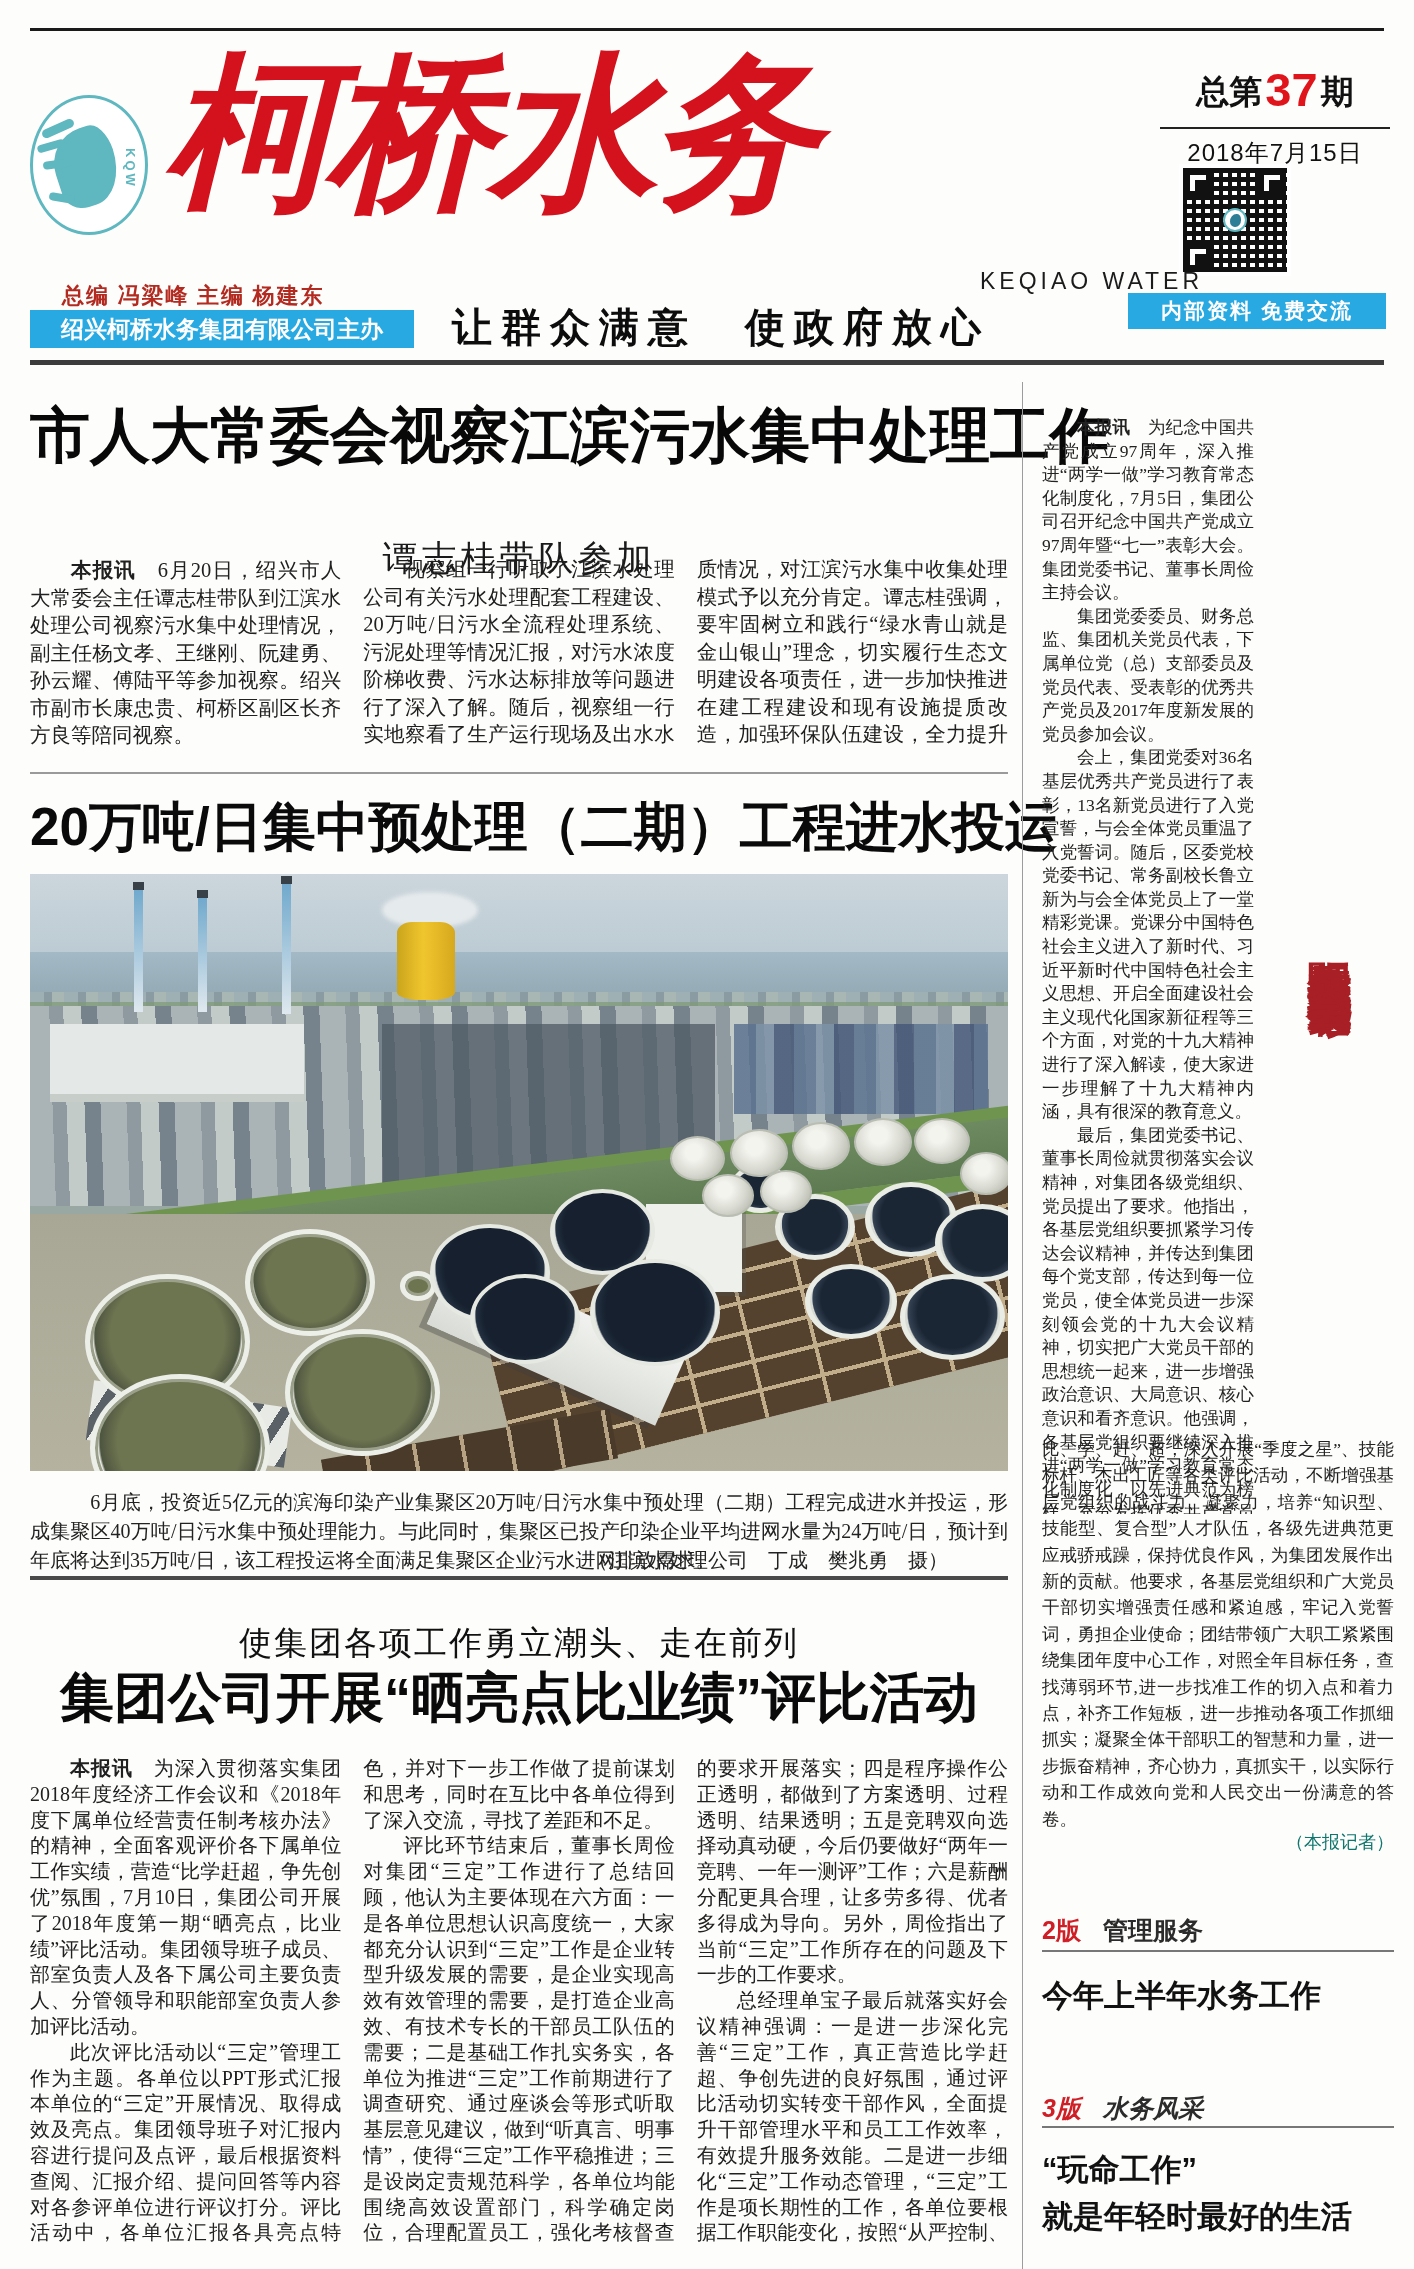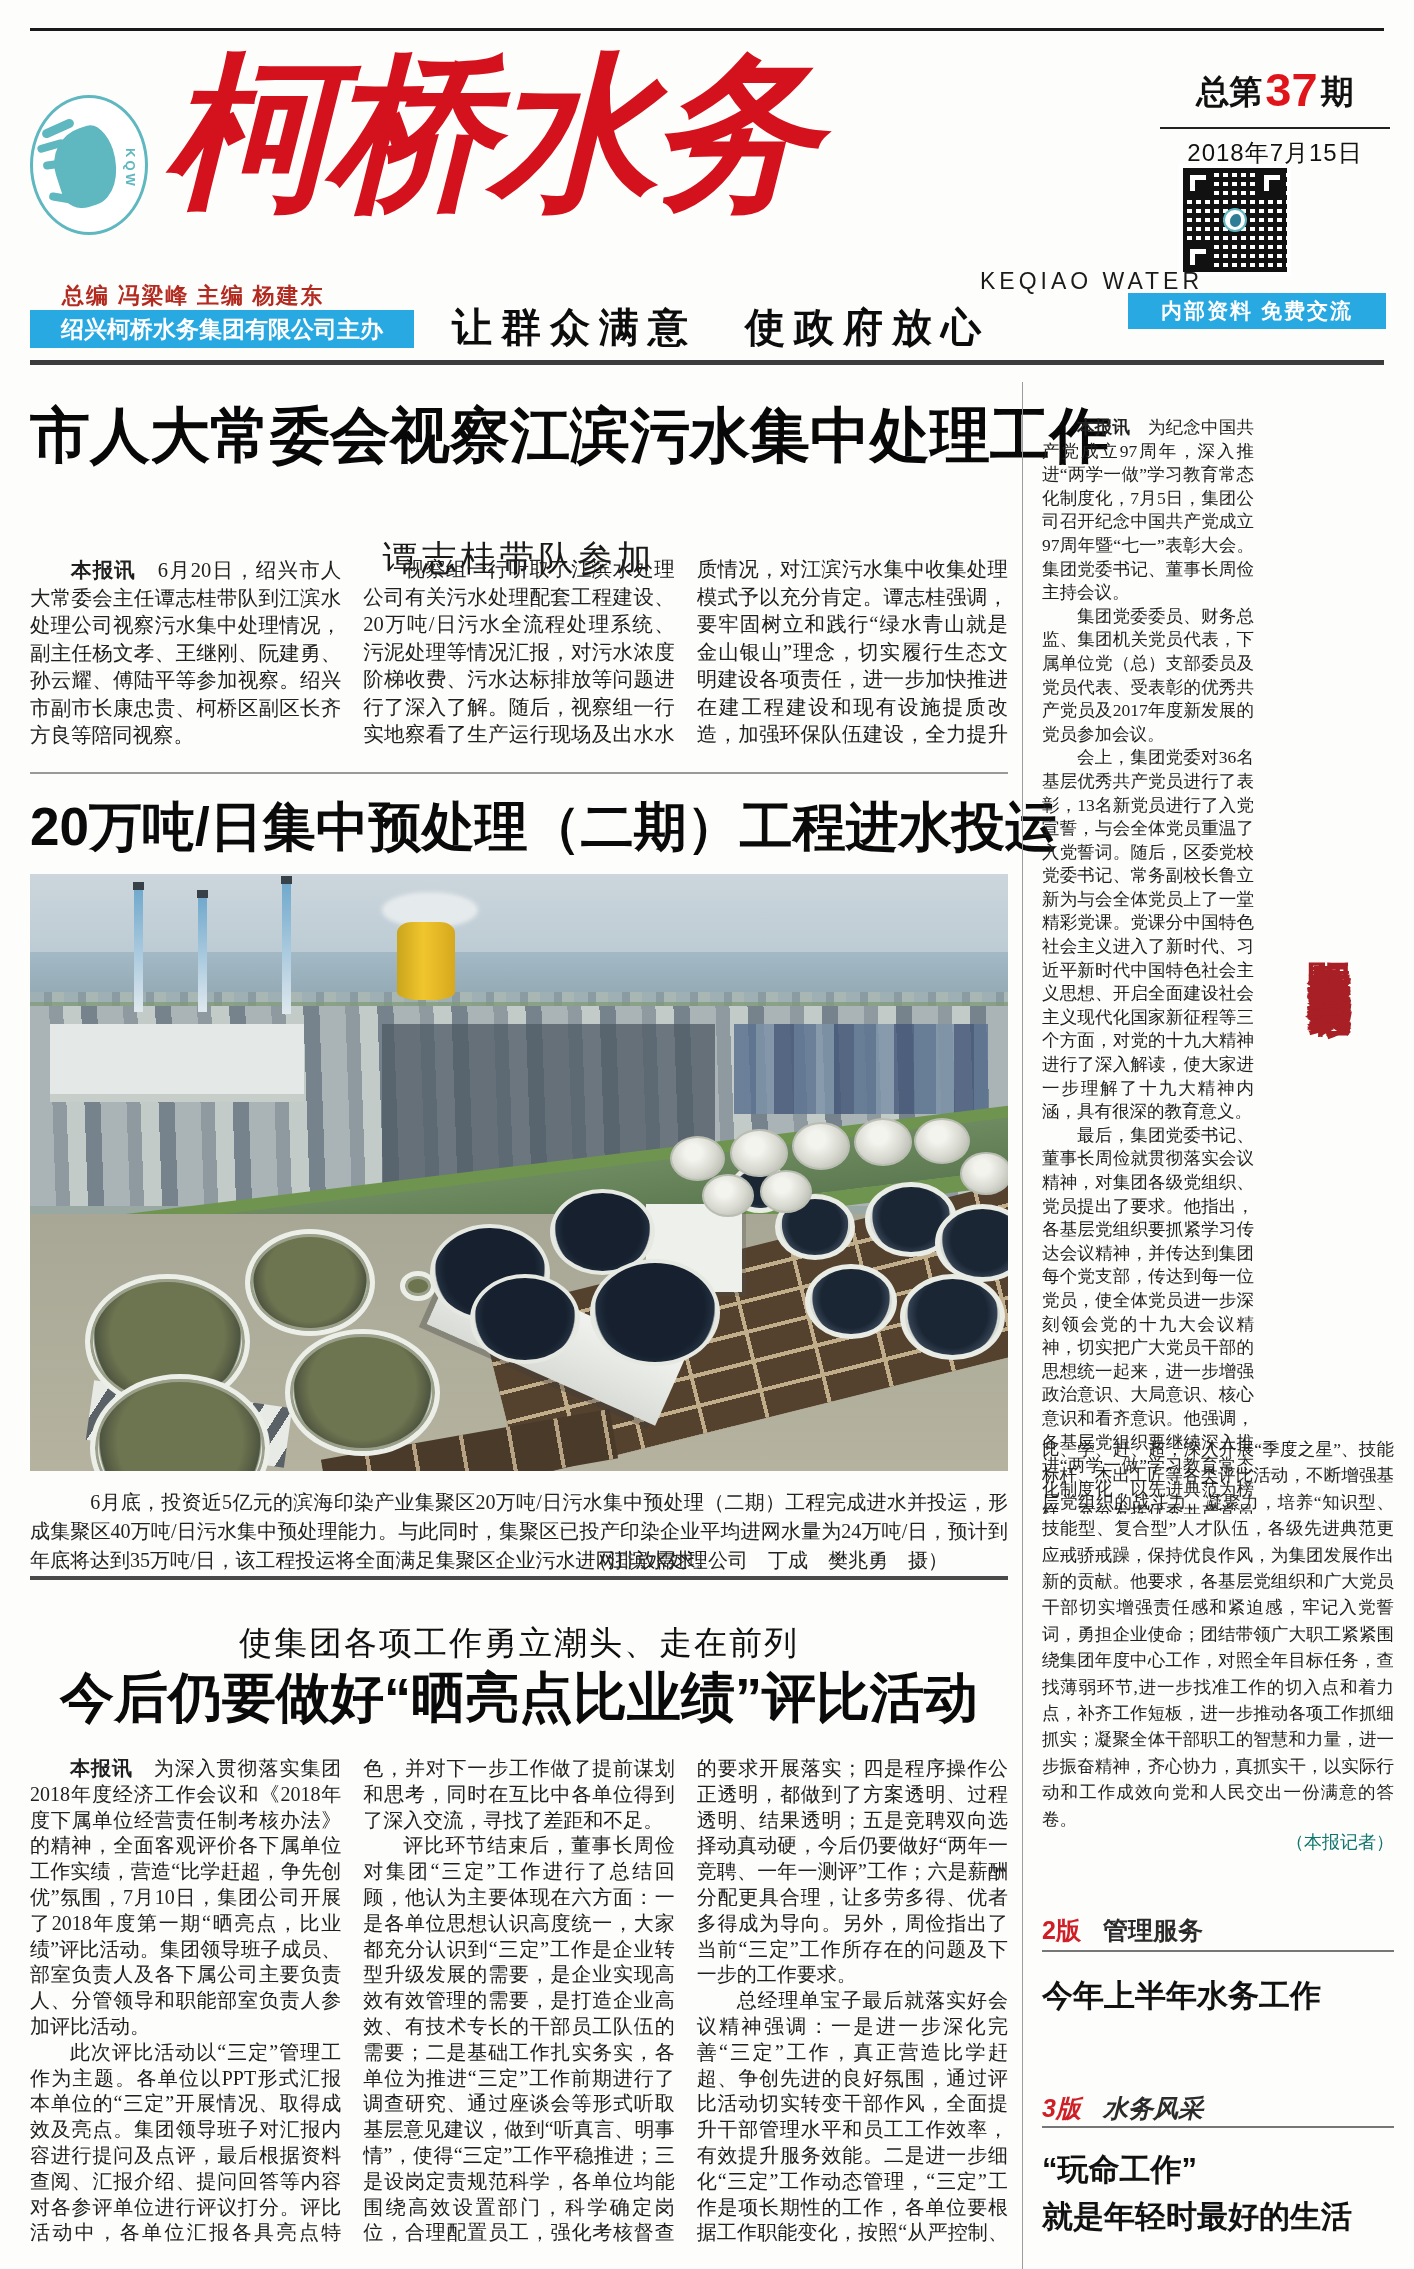--- a/index.html
+++ b/index.html
@@ -222,21 +222,21 @@
       </div>
   </div>
 
   <div class="abs caption">
     <div class="cap-text">　6月底，投资近5亿元的滨海印染产业集聚区20万吨/日污水集中预处理（二期）工程完成进水并投运，形成集聚区40万吨/日污水集中预处理能力。与此同时，集聚区已投产印染企业平均进网水量为24万吨/日，预计到年底将达到35万吨/日，该工程投运将全面满足集聚区企业污水进网排放需求。</div>
     <div class="cap-byline">（江滨水处理公司　丁成　樊兆勇　摄）</div>
   </div>
   <div class="abs cap-rule"></div>
 
   <div class="abs kicker">使集团各项工作勇立潮头、走在前列</div>
-  <div class="abs h3">今后仍要做好“晒亮点比业绩”评比活动</div>
+  <div class="abs h3">集团公司开展“晒亮点比业绩”评比活动</div>
   <div class="abs art3 art">
     <p><span class="lead">本报讯</span><span>　为深入贯彻落实集团2018年度经济工作会议和《2018年度下属单位经营责任制考核办法》的精神，全面客观评价各下属单位工作实绩，营造“比学赶超，争先创优”氛围，7月10日，集团公司开展了2018年度第一期“晒亮点，比业绩”评比活动。集团领导班子成员、部室负责人及各下属公司主要负责人、分管领导和职能部室负责人参加评比活动。</span></p>
     <p><span>此次评比活动以“三定”管理工作为主题。各单位以PPT形式汇报本单位的“三定”开展情况、取得成效及亮点。集团领导班子对汇报内容进行提问及点评，最后根据资料查阅、汇报介绍、提问回答等内容对各参评单位进行评议打分。评比活动中，各单位汇报各具亮点特色，并对下一步工作做了提前谋划和思考，同时在互比中各单位得到了深入交流，寻找了差距和不足。</span></p>
     <p><span>评比环节结束后，董事长周俭对集团“三定”工作进行了总结回顾，他认为主要体现在六方面：一是各单位思想认识高度统一，大家都充分认识到“三定”工作是企业转型升级发展的需要，是企业实现高效有效管理的需要，是打造企业高效、有技术专长的干部员工队伍的需要；二是基础工作扎实务实，各单位为推进“三定”工作前期进行了调查研究、通过座谈会等形式听取基层意见建议，做到“听真言、明事情”，使得“三定”工作平稳推进；三是设岗定责规范科学，各单位均能围绕高效设置部门，科学确定岗位，合理配置员工，强化考核督查的要求开展落实；四是程序操作公正透明，都做到了方案透明、过程透明、结果透明；五是竞聘双向选择动真动硬，今后仍要做好“两年一竞聘、一年一测评”工作；六是薪酬分配更具合理，让多劳多得、优者多得成为导向。另外，周俭指出了当前“三定”工作所存在的问题及下一步的工作要求。</span></p>
     <p><span>总经理单宝子最后就落实好会议精神强调：一是进一步深化完善“三定”工作，真正营造比学赶超、争创先进的良好氛围，通过评比活动切实转变干部作风，全面提升干部管理水平和员工工作效率，有效提升服务效能。二是进一步细化“三定”工作动态管理，“三定”工作是项长期性的工作，各单位要根据工作职能变化，按照“从严控制、精简高效”原则每年开展相应的完善调整，确保“三定”工作适应企业的发展需要；三是进一步优化三级考核机制，积极创新考核办法，强化刚性考核，绩效为先，考核导向多向一线人员、技术人员倾斜,调动他们的积极性；四是集团各部室围绕“三定”工作的目标，充分发挥各职能部室的作用，抓指导、抓协调、抓督查，为“三定”工作取得更新、更实的成效形成良好的氛围和强大的合力。</span></p>
 
   </div>
 
   <div class="abs v-divider"></div>
   <div class="abs sb-col">

